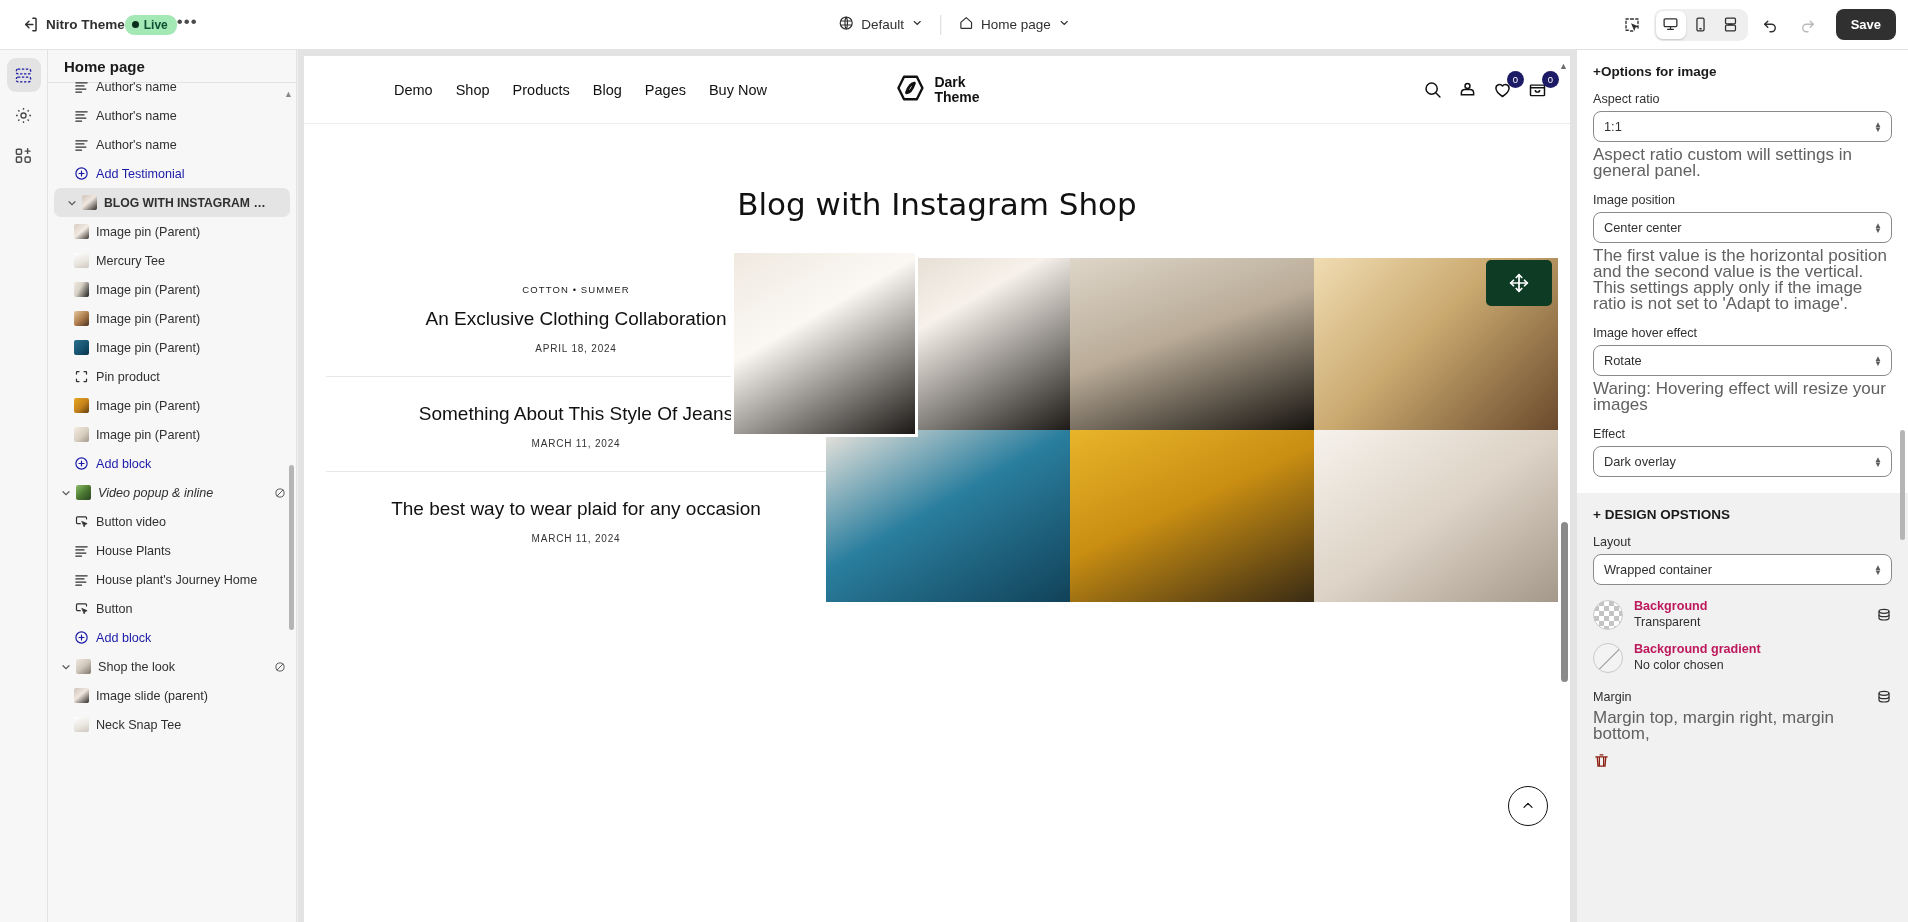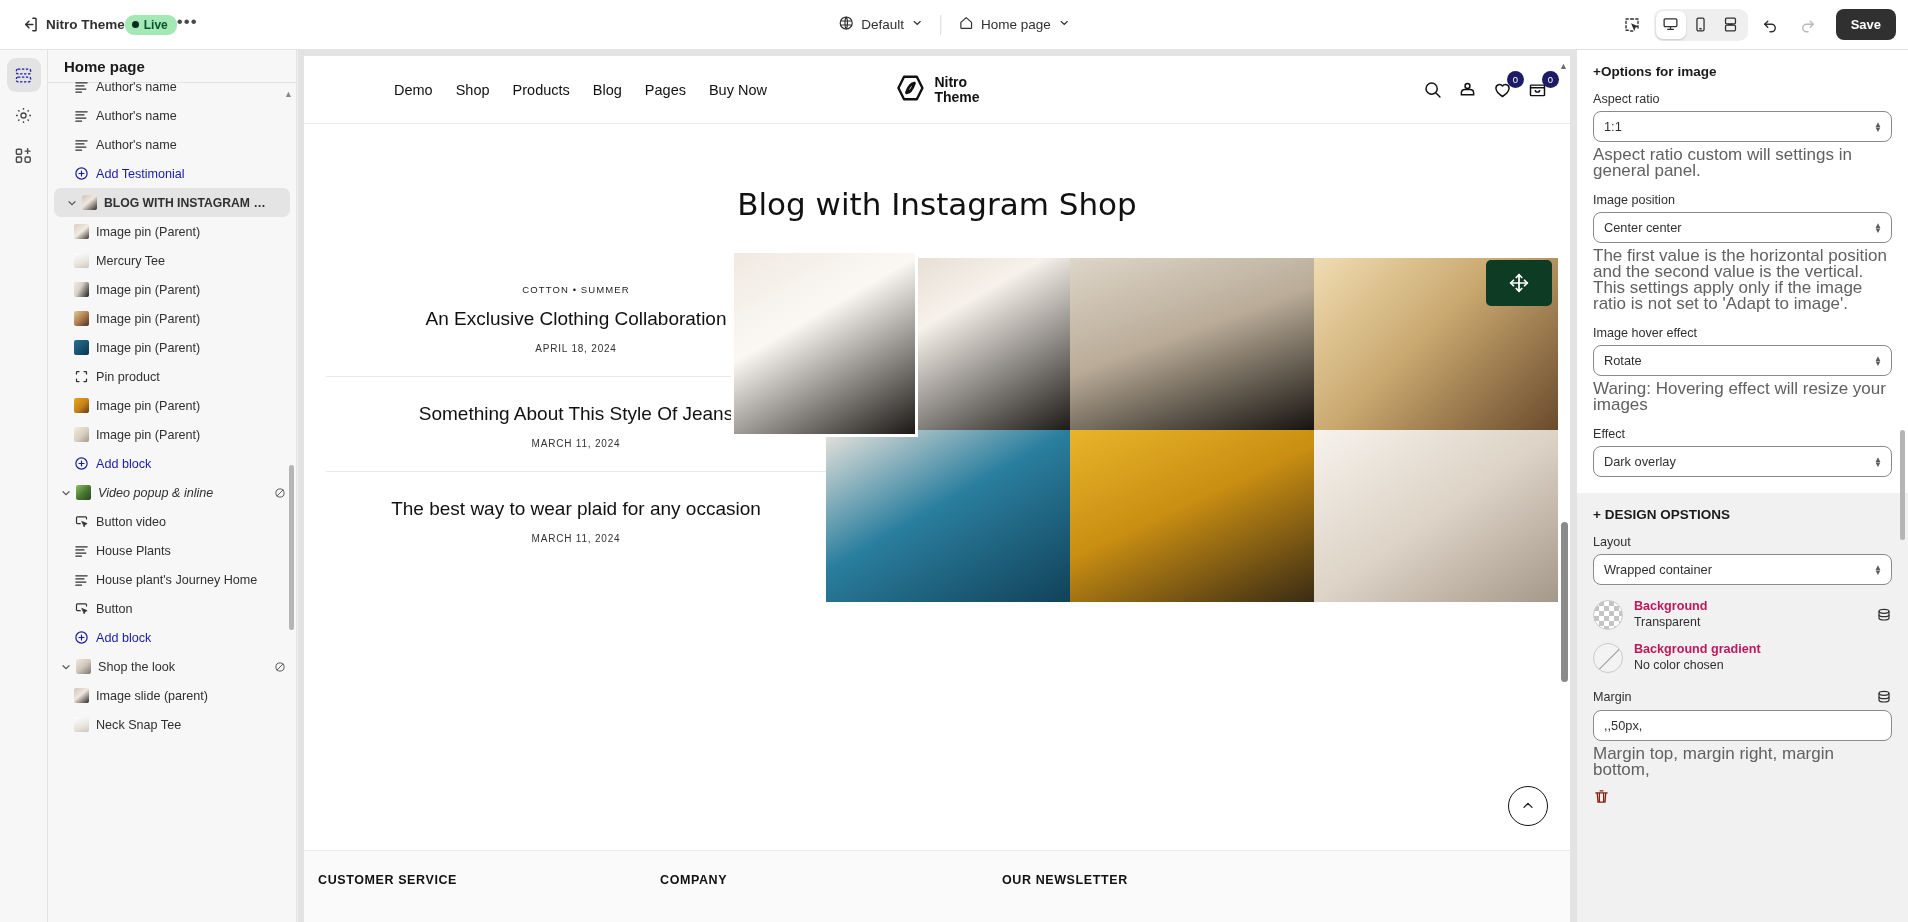--- a/index.html
+++ b/index.html
@@ -542,21 +542,21 @@
           <span>Buy Now</span>
         </div>
       <div class="logo">
         <span>
           <svg width="32" height="32" viewBox="0 0 40 40" fill="none" stroke="#111" stroke-width="3" stroke-linejoin="round">
               <path d="M12 6h16l7 14-7 14H12L5 20z"></path>
               <path d="M15 26c3-9 7-12 10-12M25 14c-3 9-7 12-10 12" stroke-width="3.4" stroke-linecap="round"></path>
             </svg>
         </span>
         <span class="logo-text">
-          <span style="display:block">Nitro</span>
+          <span style="display:block">Dark</span>
           <span style="display:block">Theme</span>
         </span>
       </div>
       <div class="store-icons">
         <span class="si">
           <svg width="21" height="21" viewBox="0 0 24 24" fill="none" stroke="currentColor" stroke-width="1.7" stroke-linecap="round">
               <circle cx="11" cy="11" r="6.4"></circle>
               <path d="M16 16l4.5 4.5"></path>
             </svg>
         </span>
@@ -619,25 +619,20 @@
         <div class="ig ig6"></div>
       </div>
     </div>
 
     <div class="scroll-top-btn">
       <svg width="16" height="16" viewBox="0 0 24 24" fill="none" stroke="#111" stroke-width="1.8" stroke-linecap="round" stroke-linejoin="round">
           <path d="M6 14l6-6 6 6"></path>
         </svg>
     </div>
 
-    <div class="footer-band">
-      <div class="fcol" style="width:342px">CUSTOMER SERVICE</div>
-      <div class="fcol" style="width:342px">COMPANY</div>
-      <div class="fcol">OUR NEWSLETTER</div>
-    </div>
 
     <div class="cscroll-arrow">▲</div>
     <div class="cscroll" style="top:466px;height:160px;"></div>
   </div>
 </div>
 
 <div class="rpanel">
 
   <div class="rp-card">
     <div class="rp-h">+Options for image</div>
@@ -710,23 +705,20 @@
     <div class="rp-lab-row">
       <span class="rp-lab" style="margin:0">Margin</span>
       <span class="db-ic" style="position:static">
         <svg width="16" height="16" viewBox="0 0 24 24" fill="none" stroke="currentColor" stroke-width="1.8">
             <ellipse cx="12" cy="6.5" rx="7.5" ry="3"></ellipse>
             <path d="M4.5 6.5v5c0 1.7 3.4 3 7.5 3s7.5-1.3 7.5-3v-5"></path>
             <path d="M4.5 11.5v5c0 1.7 3.4 3 7.5 3s7.5-1.3 7.5-3v-5"></path>
           </svg>
       </span>
     </div>
-    <div class="rp-input">
-      <span>,,50px,</span>
-    </div>
     <div class="rp-help">Margin top, margin right, margin bottom,</div>
     <div style="margin-top:10px" class="trash-ic">
       <svg width="17" height="17" viewBox="0 0 24 24" fill="none" stroke="currentColor" stroke-width="1.8" stroke-linecap="round">
           <path d="M4 7h16M10 4h4M9 7v12M15 7v12M6 7l1 13h10l1-13"></path>
         </svg>
     </div>
   </div>
 
   <div class="rscroll" style="top:380px;height:110px;"></div>
 </div>

